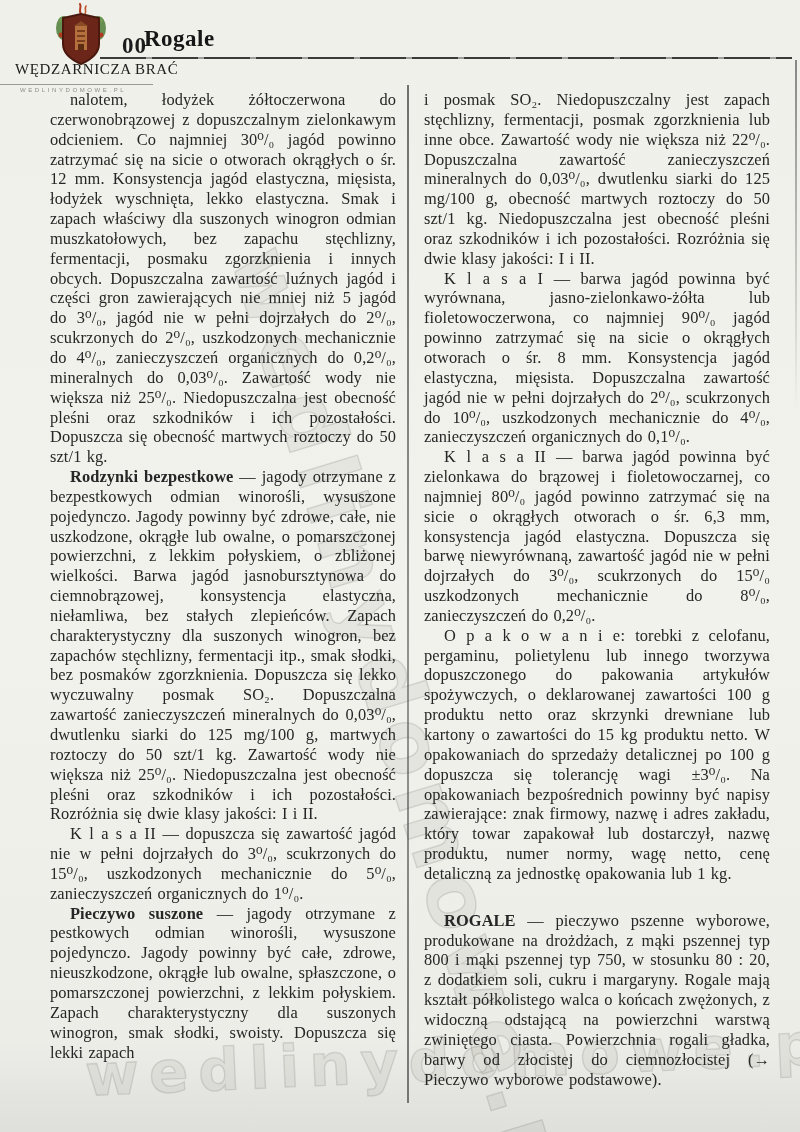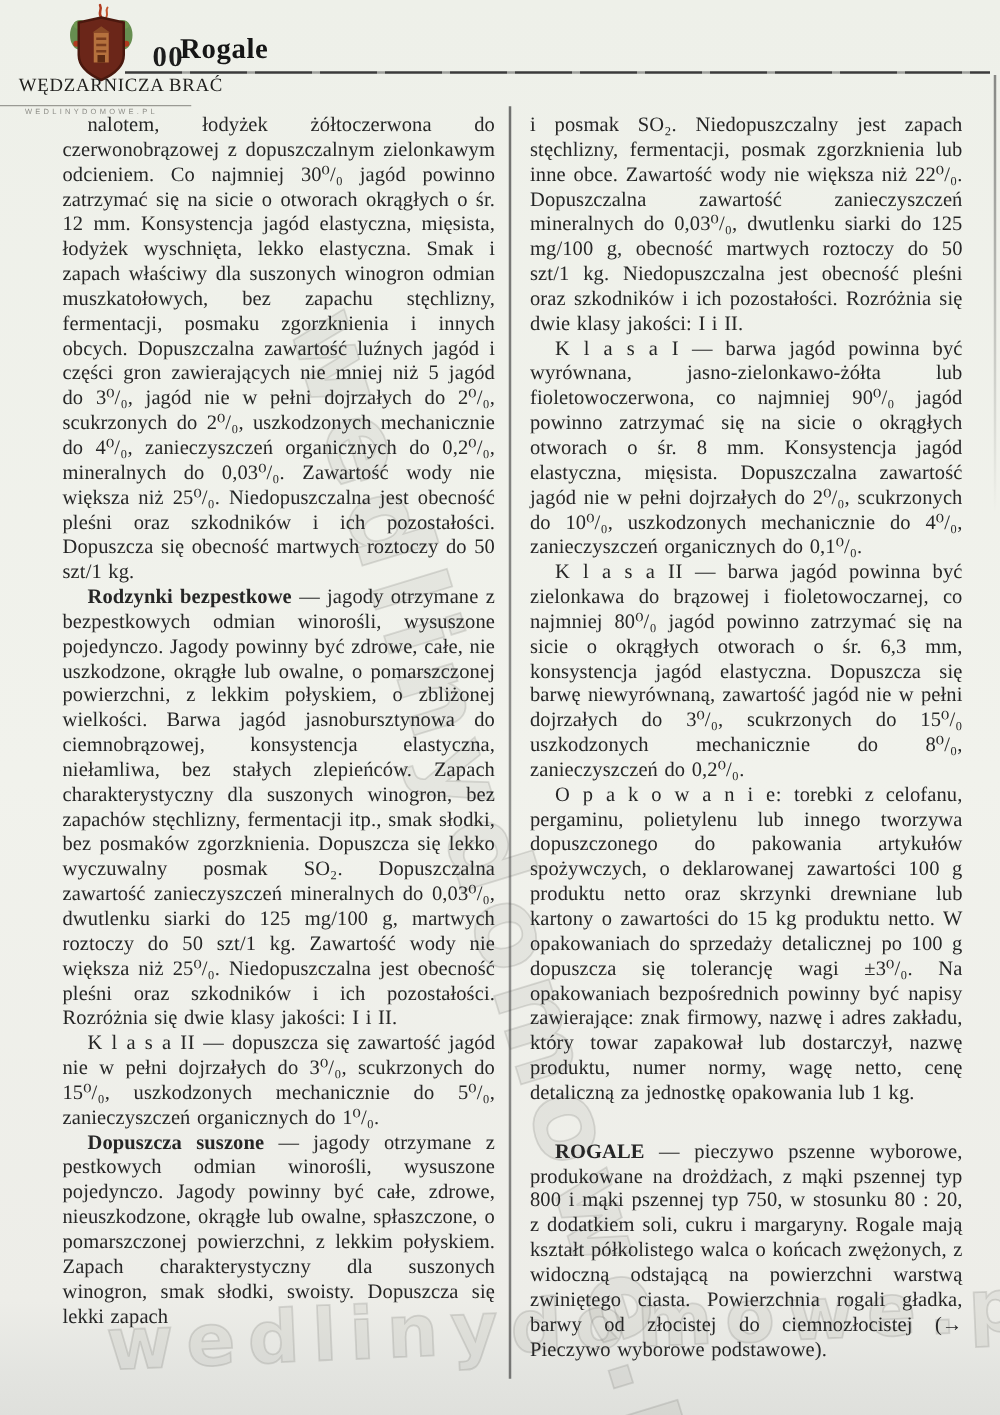--- a/index.html
+++ b/index.html
@@ -112,21 +112,21 @@
   <div class="stamp-name">WĘDZARNICZA BRAĆ</div>
   <div class="stamp-line"></div>
   <div class="stamp-subtitle">WEDLINYDOMOWE.PL</div>
 
   <div class="divider"></div>
   <main class="columns">
     <section class="col">
         <p class="indent">nalotem, łodyżek żółtoczerwona do czerwonobrązowej z dopuszczalnym zielonkawym odcieniem. Co najmniej 30⁰/₀ jagód powinno zatrzymać się na sicie o otworach okrągłych o śr. 12 mm. Konsystencja jagód elastyczna, mięsista, łodyżek wyschnięta, lekko elastyczna. Smak i zapach właściwy dla suszonych winogron odmian muszkatołowych, bez zapachu stęchlizny, fermentacji, posmaku zgorzknienia i innych obcych. Dopuszczalna zawartość luźnych jagód i części gron zawierających nie mniej niż 5 jagód do 3⁰/₀, jagód nie w pełni dojrzałych do 2⁰/₀, scukrzonych do 2⁰/₀, uszkodzonych mechanicznie do 4⁰/₀, zanieczyszczeń organicznych do 0,2⁰/₀, mineralnych do 0,03⁰/₀. Zawartość wody nie większa niż 25⁰/₀. Niedopuszczalna jest obecność pleśni oraz szkodników i ich pozostałości. Dopuszcza się obecność martwych roztoczy do 50 szt/1 kg.</p>
         <p class="indent"><span class="lead bold">Rodzynki bezpestkowe</span> — jagody otrzymane z bezpestkowych odmian winorośli, wysuszone pojedynczo. Jagody powinny być zdrowe, całe, nie uszkodzone, okrągłe lub owalne, o pomarszczonej powierzchni, z lekkim połyskiem, o zbliżonej wielkości. Barwa jagód jasnobursztynowa do ciemnobrązowej, konsystencja elastyczna, niełamliwa, bez stałych zlepieńców. Zapach charakterystyczny dla suszonych winogron, bez zapachów stęchlizny, fermentacji itp., smak słodki, bez posmaków zgorzknienia. Dopuszcza się lekko wyczuwalny posmak SO₂. Dopuszczalna zawartość zanieczyszczeń mineralnych do 0,03⁰/₀, dwutlenku siarki do 125 mg/100 g, martwych roztoczy do 50 szt/1 kg. Zawartość wody nie większa niż 25⁰/₀. Niedopuszczalna jest obecność pleśni oraz szkodników i ich pozostałości. Rozróżnia się dwie klasy jakości: I i II.</p>
         <p class="indent"><span class="lead spaced">K l a s a  II</span> — dopuszcza się zawartość jagód nie w pełni dojrzałych do 3⁰/₀, scukrzonych do 15⁰/₀, uszkodzonych mechanicznie do 5⁰/₀, zanieczyszczeń organicznych do 1⁰/₀.</p>
-        <p class="indent"><span class="lead bold">Dopuszcza suszone</span> — jagody otrzymane z pestkowych odmian winorośli, wysuszone pojedynczo. Jagody powinny być całe, zdrowe, nieuszkodzone, okrągłe lub owalne, spłaszczone, o pomarszczonej powierzchni, z lekkim połyskiem. Zapach charakterystyczny dla suszonych winogron, smak słodki, swoisty. Dopuszcza się lekki zapach</p>
+        <p class="indent"><span class="lead bold">Pieczywo suszone</span> — jagody otrzymane z pestkowych odmian winorośli, wysuszone pojedynczo. Jagody powinny być całe, zdrowe, nieuszkodzone, okrągłe lub owalne, spłaszczone, o pomarszczonej powierzchni, z lekkim połyskiem. Zapach charakterystyczny dla suszonych winogron, smak słodki, swoisty. Dopuszcza się lekki zapach</p>
       </section>
     <section class="col">
         <p>i posmak SO₂. Niedopuszczalny jest zapach stęchlizny, fermentacji, posmak zgorzknienia lub inne obce. Zawartość wody nie większa niż 22⁰/₀. Dopuszczalna zawartość zanieczyszczeń mineralnych do 0,03⁰/₀, dwutlenku siarki do 125 mg/100 g, obecność martwych roztoczy do 50 szt/1 kg. Niedopuszczalna jest obecność pleśni oraz szkodników i ich pozostałości. Rozróżnia się dwie klasy jakości: I i II.</p>
         <p class="indent"><span class="lead spaced">K l a s a  I</span> — barwa jagód powinna być wyrównana, jasno-zielonkawo-żółta lub fioletowoczerwona, co najmniej 90⁰/₀ jagód powinno zatrzymać się na sicie o okrągłych otworach o śr. 8 mm. Konsystencja jagód elastyczna, mięsista. Dopuszczalna zawartość jagód nie w pełni dojrzałych do 2⁰/₀, scukrzonych do 10⁰/₀, uszkodzonych mechanicznie do 4⁰/₀, zanieczyszczeń organicznych do 0,1⁰/₀.</p>
         <p class="indent"><span class="lead spaced">K l a s a  II</span> — barwa jagód powinna być zielonkawa do brązowej i fioletowoczarnej, co najmniej 80⁰/₀ jagód powinno zatrzymać się na sicie o okrągłych otworach o śr. 6,3 mm, konsystencja jagód elastyczna. Dopuszcza się barwę niewyrównaną, zawartość jagód nie w pełni dojrzałych do 3⁰/₀, scukrzonych do 15⁰/₀ uszkodzonych mechanicznie do 8⁰/₀, zanieczyszczeń do 0,2⁰/₀.</p>
         <p class="indent"><span class="lead spaced">O p a k o w a n i e:</span> torebki z celofanu, pergaminu, polietylenu lub innego tworzywa dopuszczonego do pakowania artykułów spożywczych, o deklarowanej zawartości 100 g produktu netto oraz skrzynki drewniane lub kartony o zawartości do 15 kg produktu netto. W opakowaniach do sprzedaży detalicznej po 100 g dopuszcza się tolerancję wagi ±3⁰/₀. Na opakowaniach bezpośrednich powinny być napisy zawierające: znak firmowy, nazwę i adres zakładu, który towar zapakował lub dostarczył, nazwę produktu, numer normy, wagę netto, cenę detaliczną za jednostkę opakowania lub 1 kg.</p>
         <p class="indent gap"><span class="lead bold">ROGALE</span> — pieczywo pszenne wyborowe, produkowane na drożdżach, z mąki pszennej typ 800 i mąki pszennej typ 750, w stosunku 80 : 20, z dodatkiem soli, cukru i margaryny. Rogale mają kształt półkolistego walca o końcach zwężonych, z widoczną odstającą na powierzchni warstwą zwiniętego ciasta. Powierzchnia rogali gładka, barwy od złocistej do ciemnozłocistej (→ Pieczywo wyborowe podstawowe).</p>
       </section>
   </main>
 

